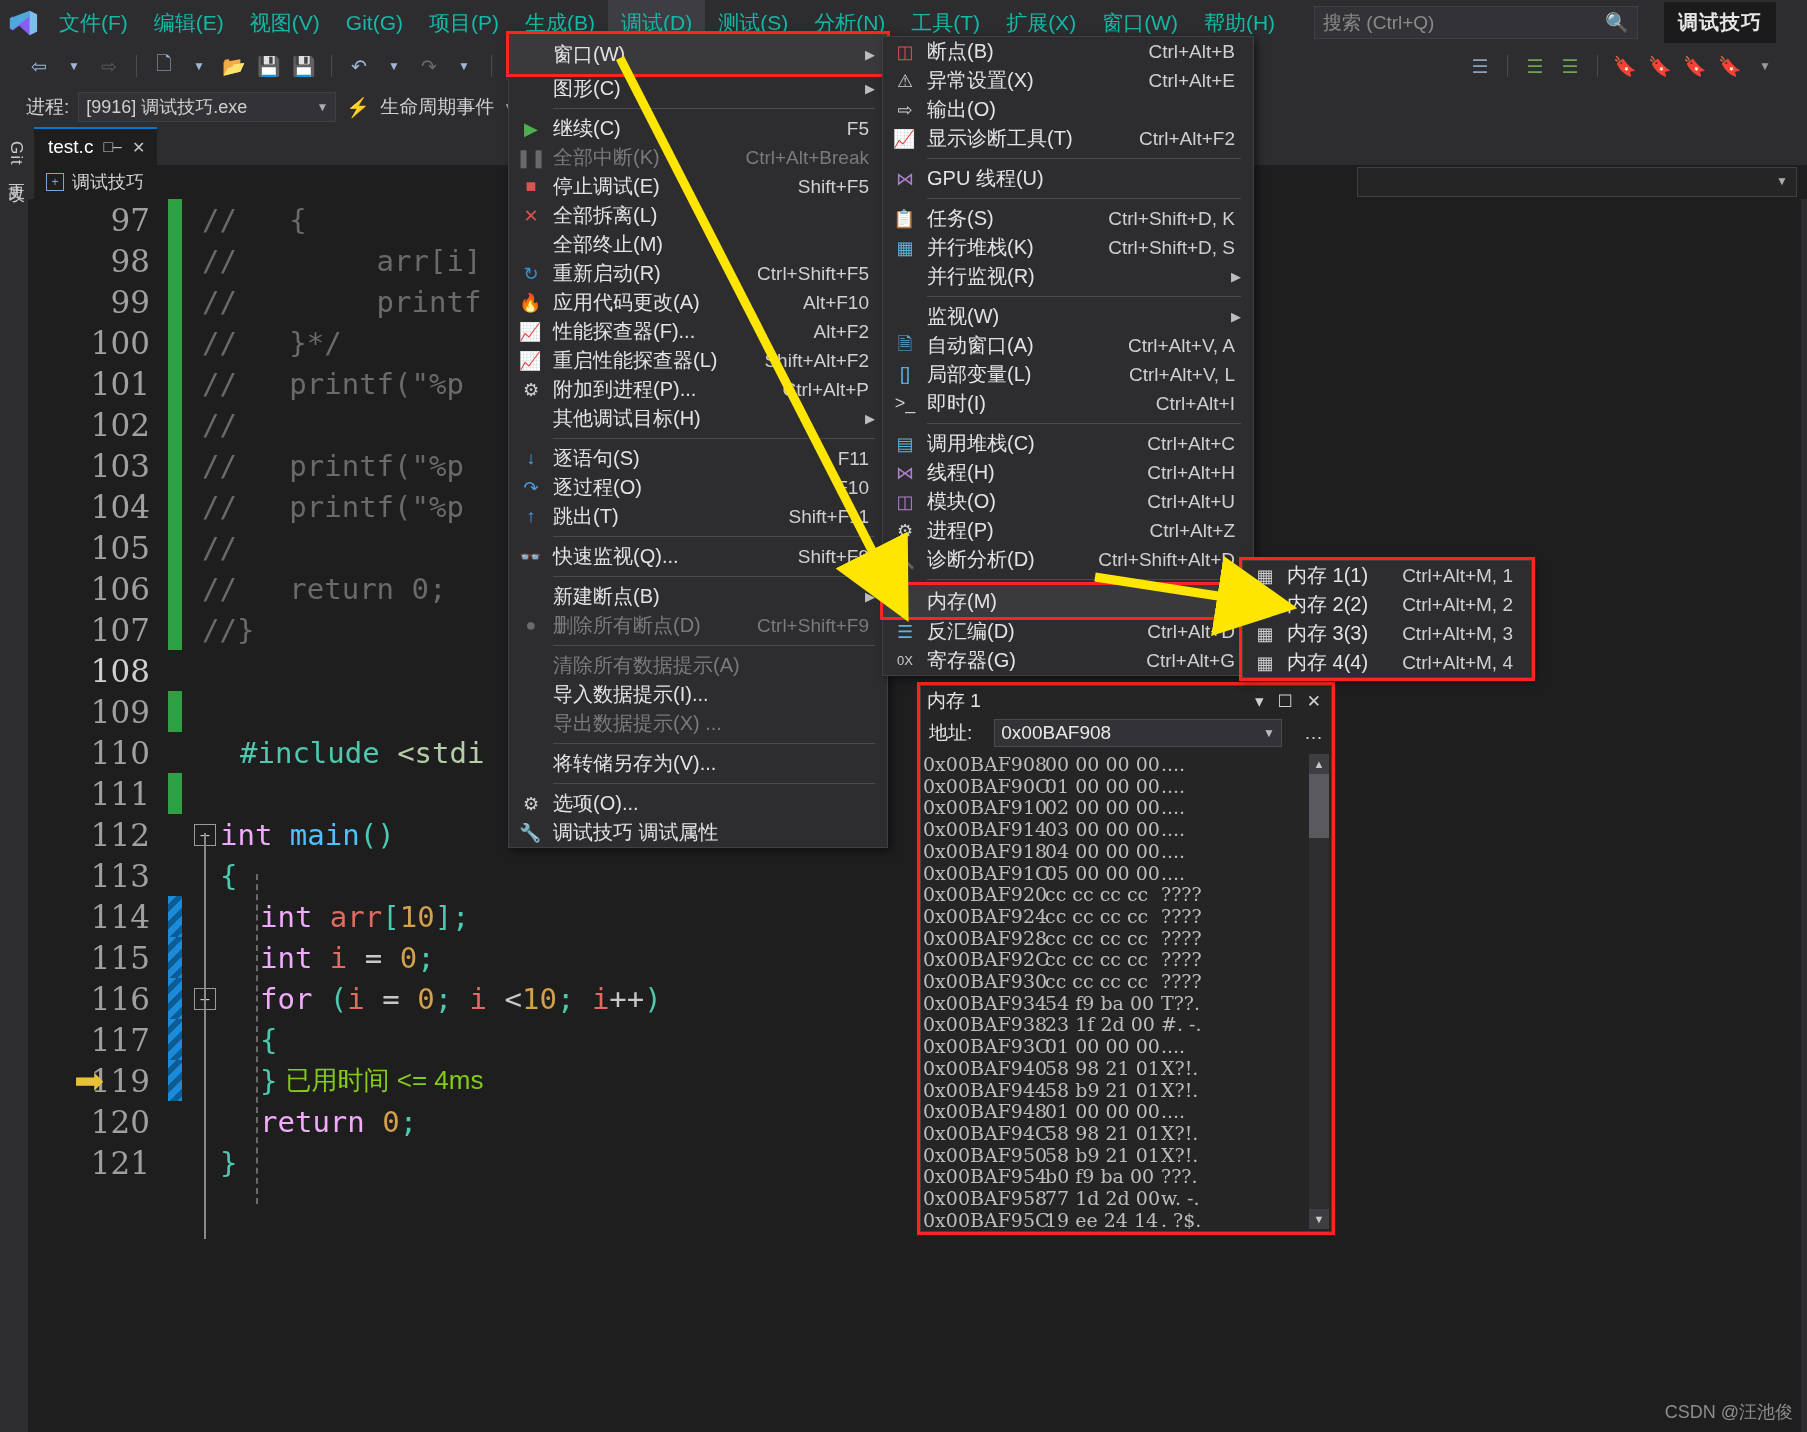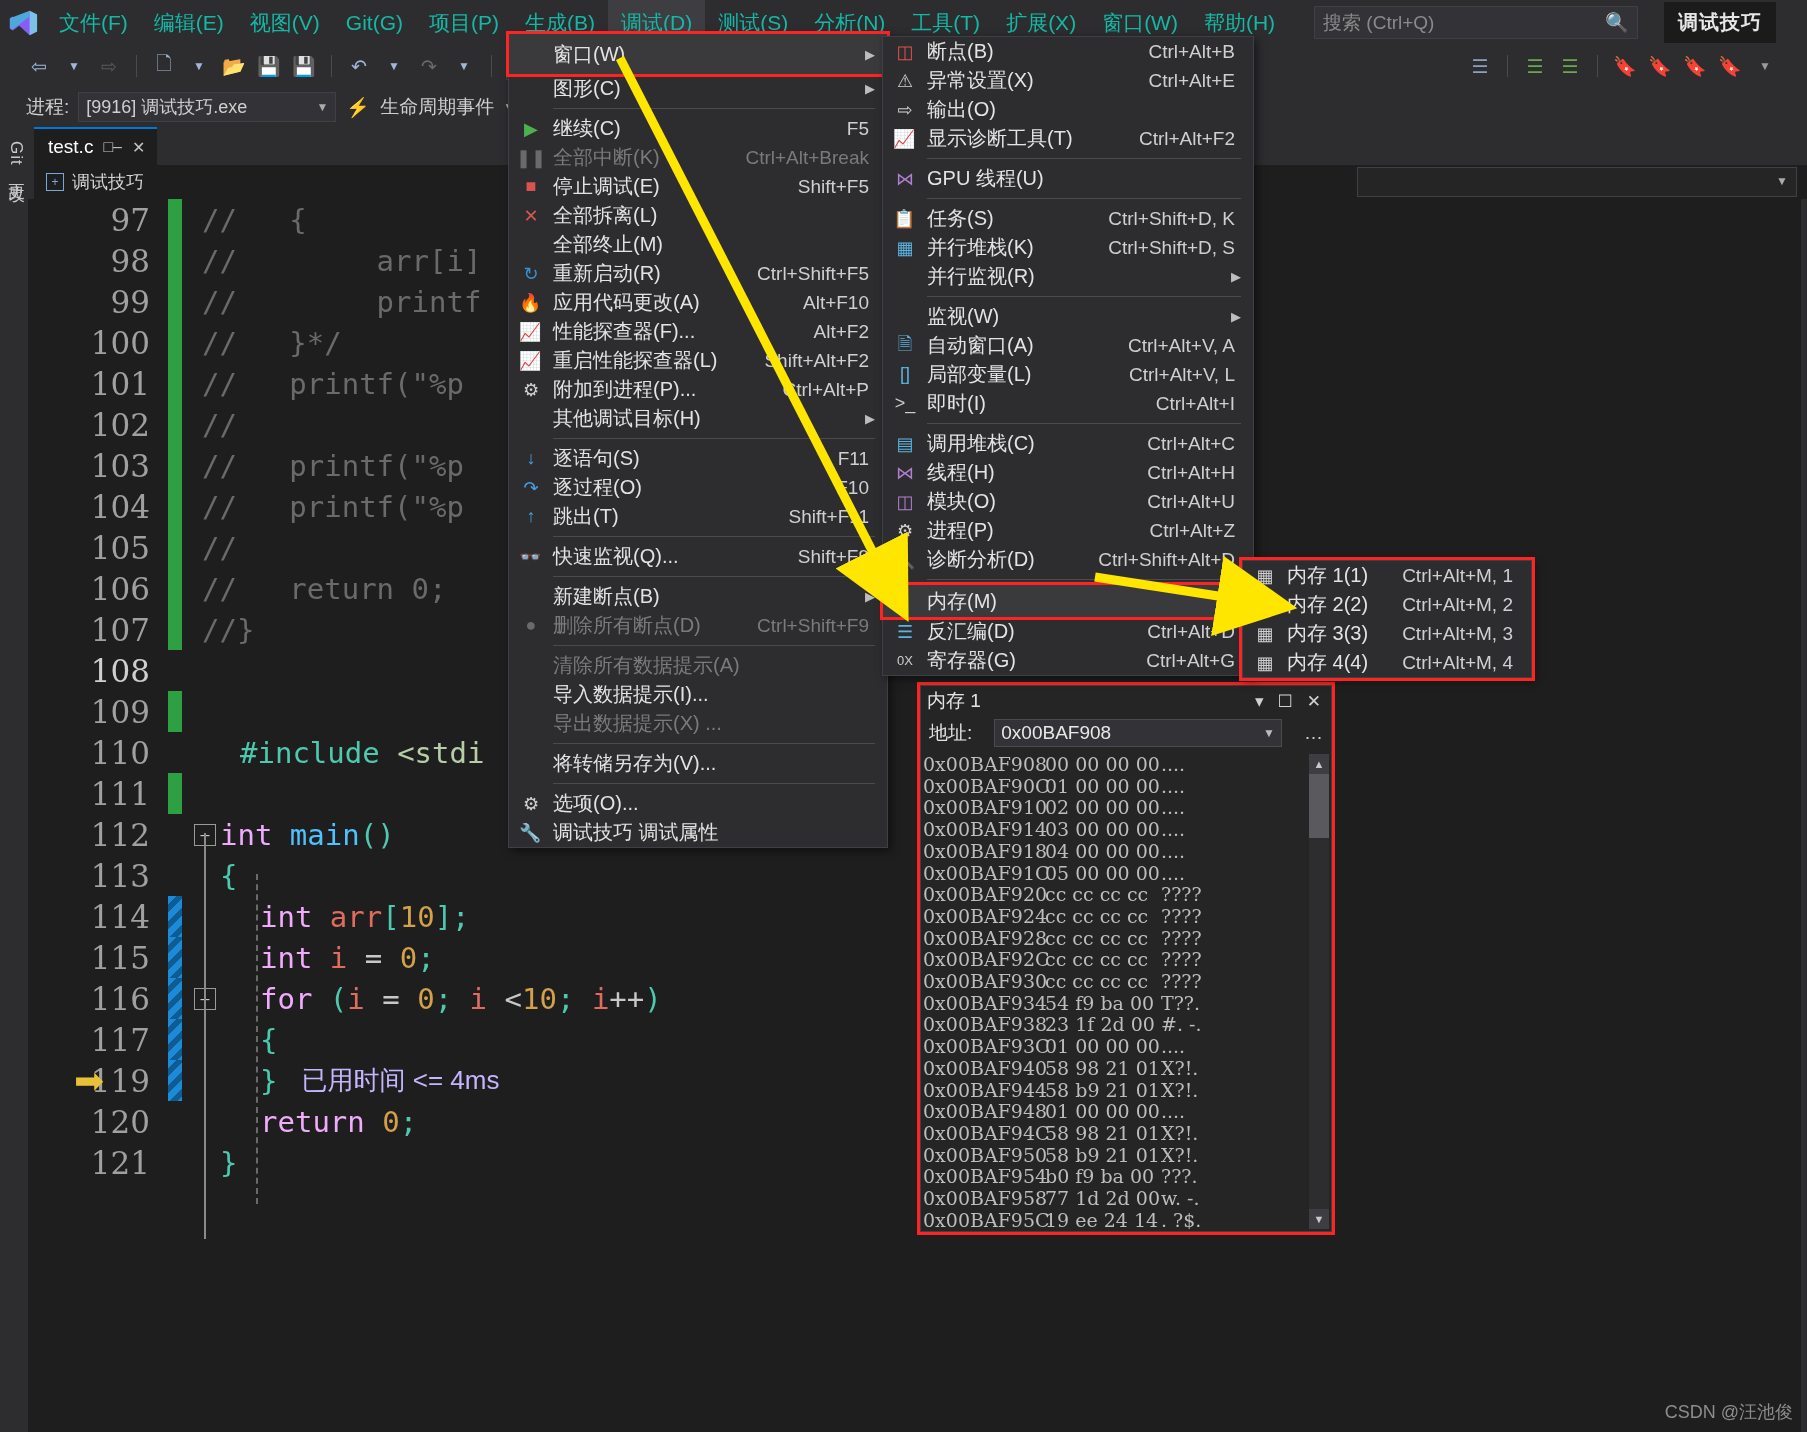--- a/index.html
+++ b/index.html
@@ -120,22 +120,22 @@
   .plain { color:#c8c8c8; }
   .collapse {
     width:22px;height:22px;border:1px solid #9a9a9a;display:inline-flex;
     align-items:center;justify-content:center;color:#d0d0d0;font-size:16px;
     position:absolute; left:166px;
   }
   .vline { position:absolute; left:176px; width:2px; background:#8a8a8a; }
   .dashline { position:absolute; left:228px; width:0; border-left:2px dashed #6a6a6a; }
   .yellowarrow { position:absolute; left:46px; color:#e8c13a; font-size:36px; }
   .timetip {
-    font-family:"Liberation Sans", sans-serif; font-size:26px; color:#c4b5fd;
-    margin-left:24px;
+    font-family:"Liberation Sans", sans-serif; font-size:26px; color:#84cc16;
+    margin-left:8px;
   }
   
   #debugmenu {
     position:absolute; left:508px; top:33px; width:380px;
     background:#2d2d30; border:1px solid #3f3f46; z-index:40;
     box-shadow:3px 3px 8px rgba(0,0,0,.5);
   }
   .mrow {
     height:29px; display:flex; align-items:center; font-size:20px; color:#e3e3e3;
     position:relative; padding-left:0;

